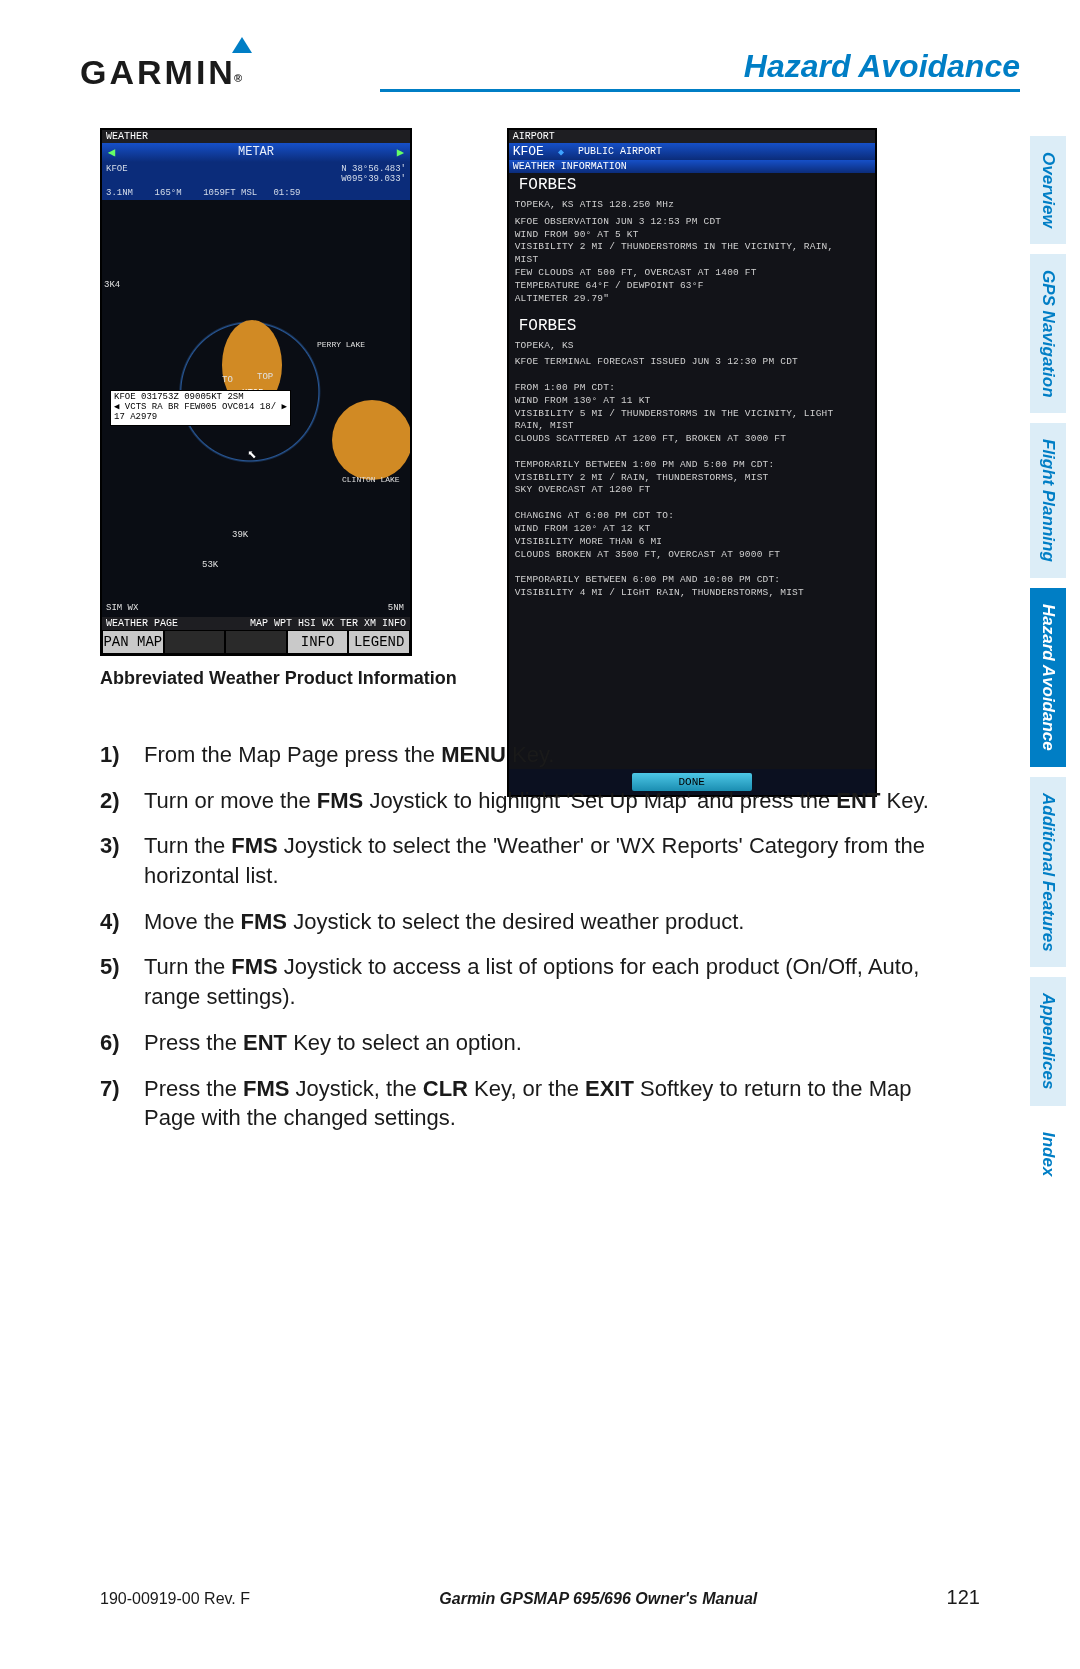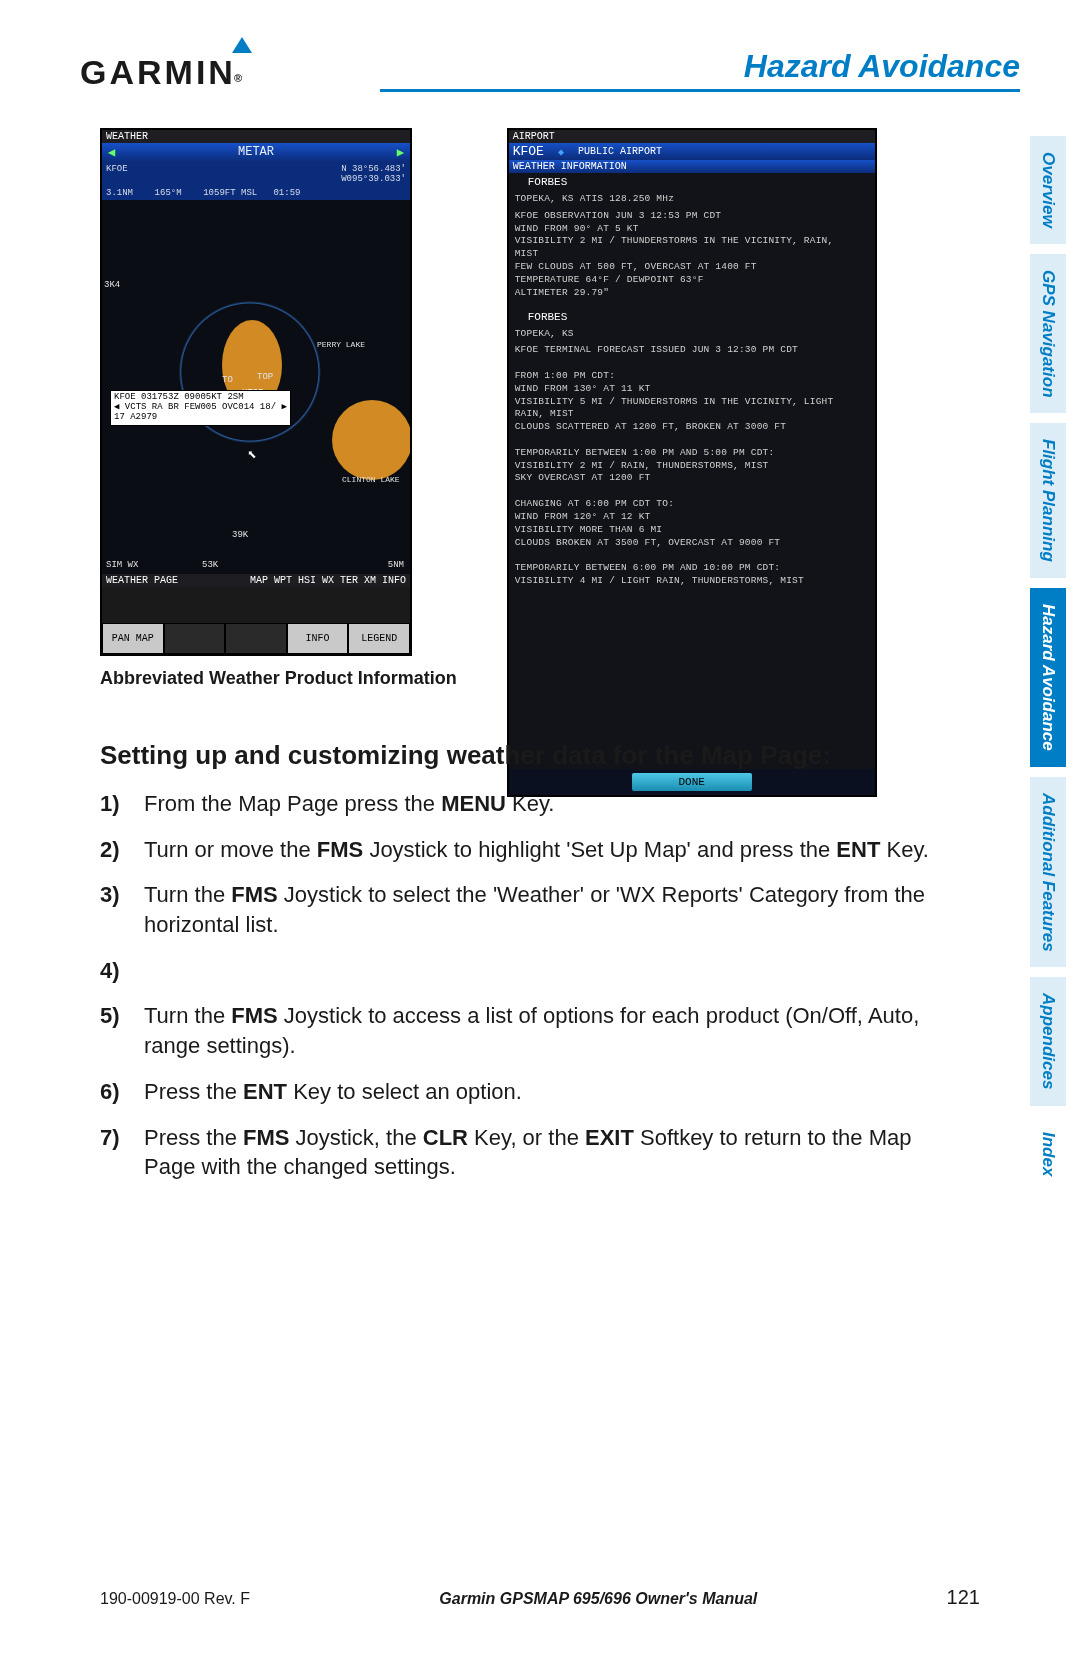--- a/index.html
+++ b/index.html
@@ -81,23 +81,23 @@
     position:relative;
     height: 400px;
   }
   .tag {
     position:absolute; background:#fff; color:#000; font-size:9px; padding:2px 3px;
     left:8px; top:190px; border:1px solid #000; line-height:1.1;
   }
   .town { position:absolute; color:#e0e0e0; font-size:9px; }
   .blob { position:absolute; background:#d18a24; border-radius:50%; }
   .softkeys { display:flex; background:#1a1a1a; }
-  .sk { flex:1; text-align:center; font-size:10px; padding:9px 0; color:#000; background:#c9c9c9; border:1px solid #000;margin-top:36px; }
+  .sk { flex:1; text-align:center; font-size:14px; padding:3px 0; color:#000; background:#c9c9c9; border:1px solid #000; }
   .sk-dark { background:#2a2a2a; color:#ddd; }
-  .wx-h { color:#fff; font-size:11px; padding:3px 19px; }
+  .wx-h { color:#fff; font-size:16px; padding:3px 10px; }
   .wx-txt { color:#d0d0d0; font-size:9.5px; padding:2px 6px; line-height:1.35; letter-spacing:0.2px; font-family:"Courier New",monospace;}
   .wx-sec { margin-top:6px; }
   .done { margin:4px auto; width:120px; text-align:center; font-size:11px; padding:3px 0;
           background: linear-gradient(#4dc7e6,#1a8db1); color:#000; border-radius:2px; }
   .caption { font-weight:700; font-size:18px; margin-top:12px; text-align:center; }
 
   
   .tabs { position:absolute; right:0; top:136px; width:50px; }
   .tab {
     writing-mode: vertical-rl;
@@ -254,36 +254,36 @@
   <div class="tab">Overview</div>
   <div class="tab">GPS Navigation</div>
   <div class="tab">Flight Planning</div>
   <div class="tab tab-active">Hazard Avoidance</div>
   <div class="tab">Additional Features</div>
   <div class="tab">Appendices</div>
   <div class="tab tab-index">Index</div>
 </div>
 
 <div class="body">
-  <div class="h2">Setting up and customizing weather data for the Map Page:</div>
   <ol class="steps" id="steps-list">
       <li class="step">
         <span class="num">1)</span>
         <span class="step-txt">From the Map Page press the <b>MENU</b> Key.</span>
       </li>
       <li class="step">
         <span class="num">2)</span>
         <span class="step-txt">Turn or move the <b>FMS</b> Joystick to highlight 'Set Up Map' and press the <b>ENT</b> Key.</span>
       </li>
       <li class="step">
         <span class="num">3)</span>
         <span class="step-txt">Turn the <b>FMS</b> Joystick to select the 'Weather' or 'WX Reports' Category from the horizontal list.</span>
       </li>
       <li class="step">
         <span class="num">4)</span>
+        <span class="step-txt">Move the <b>FMS</b> Joystick to select the desired weather product.</span>
       </li>
       <li class="step">
         <span class="num">5)</span>
         <span class="step-txt">Turn the <b>FMS</b> Joystick to access a list of options for each product (On/Off, Auto, range settings).</span>
       </li>
       <li class="step">
         <span class="num">6)</span>
         <span class="step-txt">Press the <b>ENT</b> Key to select an option.</span>
       </li>
       <li class="step">

